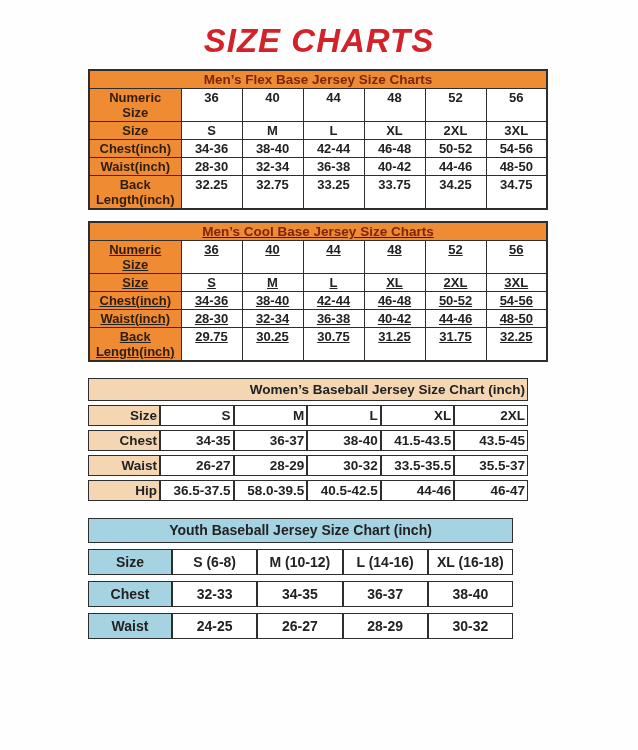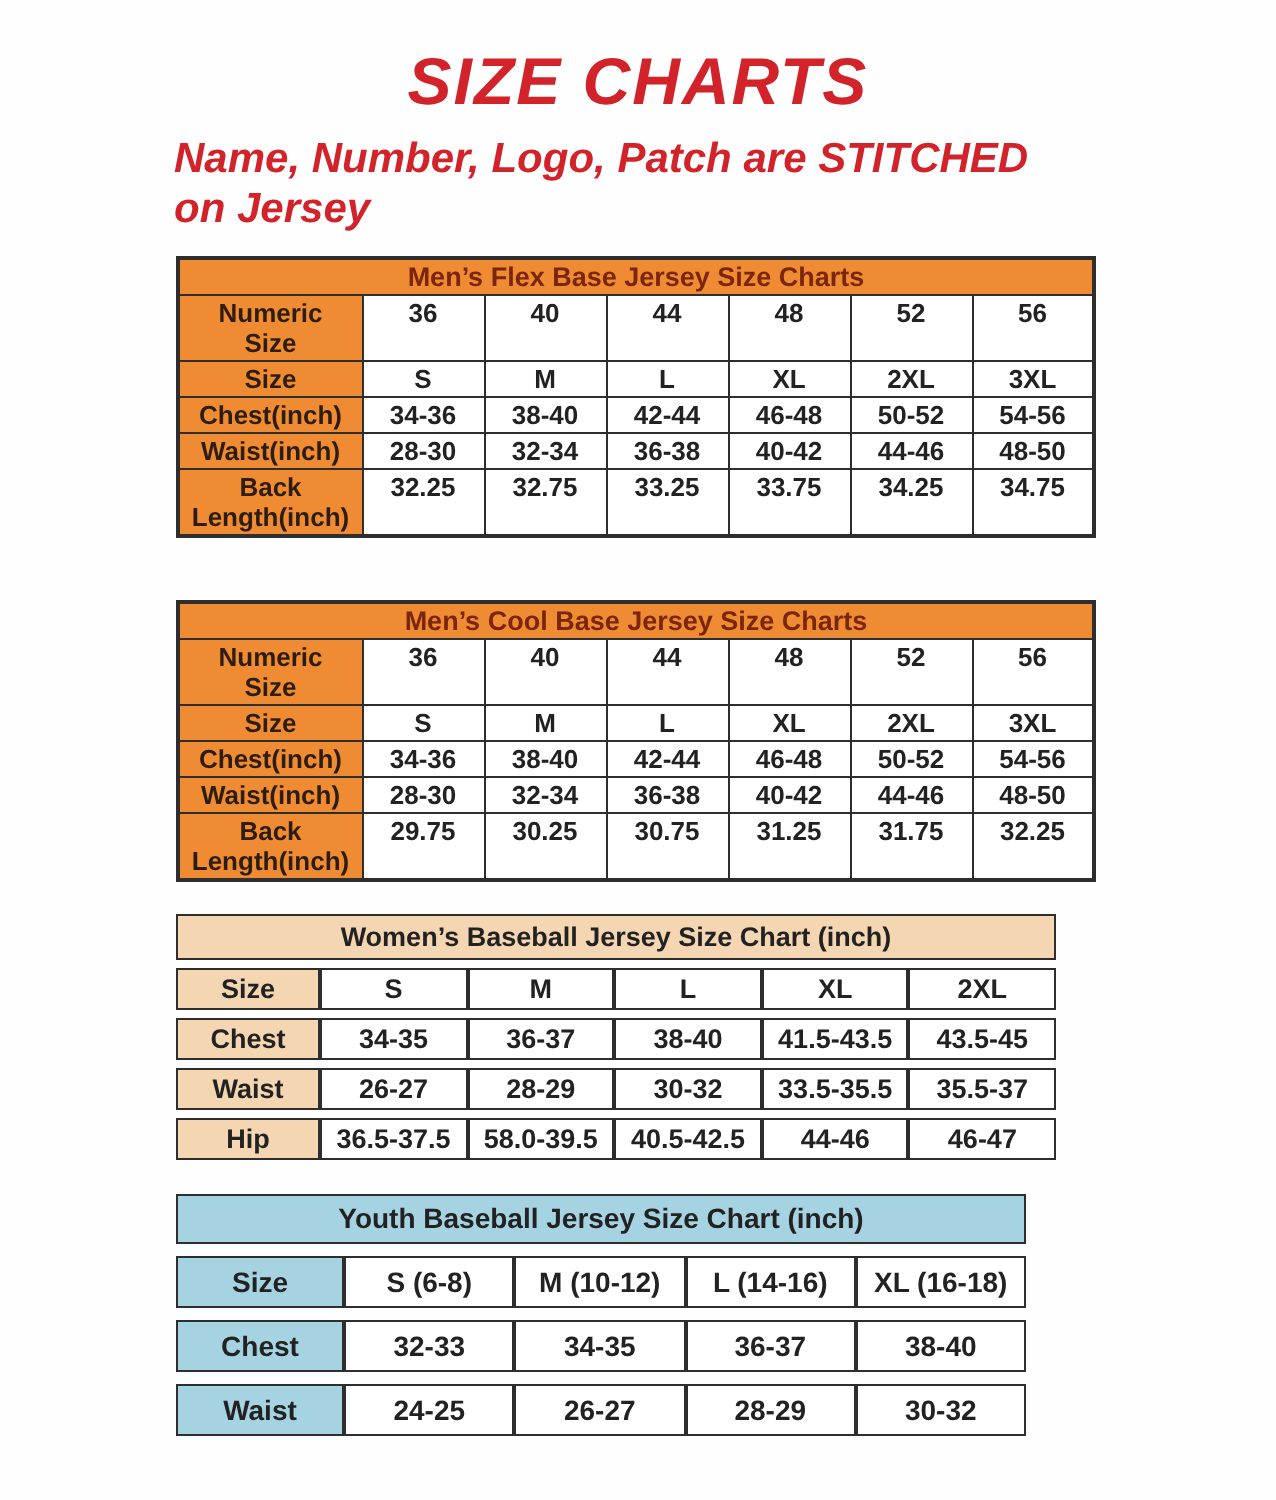--- a/index.html
+++ b/index.html
@@ -36,21 +36,21 @@
     margin-left:87px;
     width:480px;
     font-size:21px;
     font-style:italic;
     font-weight:bold;
     color:var(--title-red);
     line-height:1.22;
   }
   .tblhost{margin-left:88px;}
   .tblhost.t0{margin-top:10px;}
-  .tblhost.t1{margin-top:31px;}
+  .tblhost.t1{margin-top:11px;text-decoration:underline;}
   .tblhost.t2{margin-top:16px;}
   .tblhost.t3{margin-top:13px;}
 
   table.grid{table-layout:fixed;}
   table.grid th, table.grid td{
     font-weight:bold;
     text-align:center;
     overflow:hidden;
   }
   table.grid .lbl{white-space:pre-line;}
@@ -88,20 +88,21 @@
     border-spacing:0 4px;
     width:440px;
     font-size:13.5px;
     margin-top:-4px;
   }
   table.peach col.c-label{width:72px;}
   table.peach th, table.peach td{
     border:1px solid var(--border);
     padding:1px 2px;
     vertical-align:middle;
+    text-align:right;
   }
   table.peach .ttl{background:var(--peach);height:19px;}
   table.peach .lbl{background:var(--peach);height:17px;}
   table.peach td{background:#ffffff;height:17px;}
 
   
   table.blue{
     border-collapse:separate;
     border-spacing:0 6px;
     width:425px;
@@ -116,24 +117,20 @@
   }
   table.blue .ttl{background:var(--blue);height:21px;}
   table.blue .lbl{background:var(--blue);height:22px;}
   table.blue td{background:#ffffff;height:22px;margin-left:28px;}
 </style>
 </head>
 <body>
 
 <div class="page">
   <h1 class="page-title">SIZE CHARTS</h1>
-  <div class="page-subtitle">
-    <div>Name, Number, Logo, Patch are STITCHED</div>
-    <div>on Jersey</div>
-  </div>
 
   <div class="tblhost t0">
       <table class="grid orange">
         <colgroup>
           <col class="c-label">
           <col>
           <col>
           <col>
           <col>
           <col>

